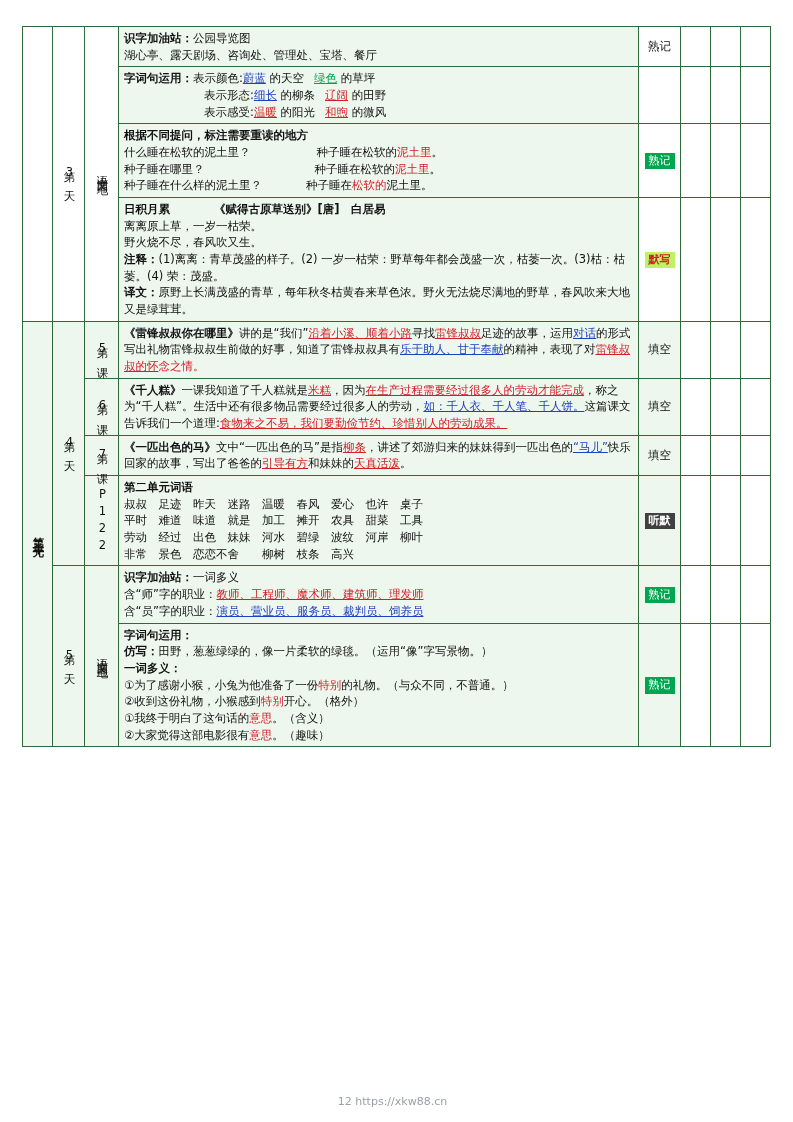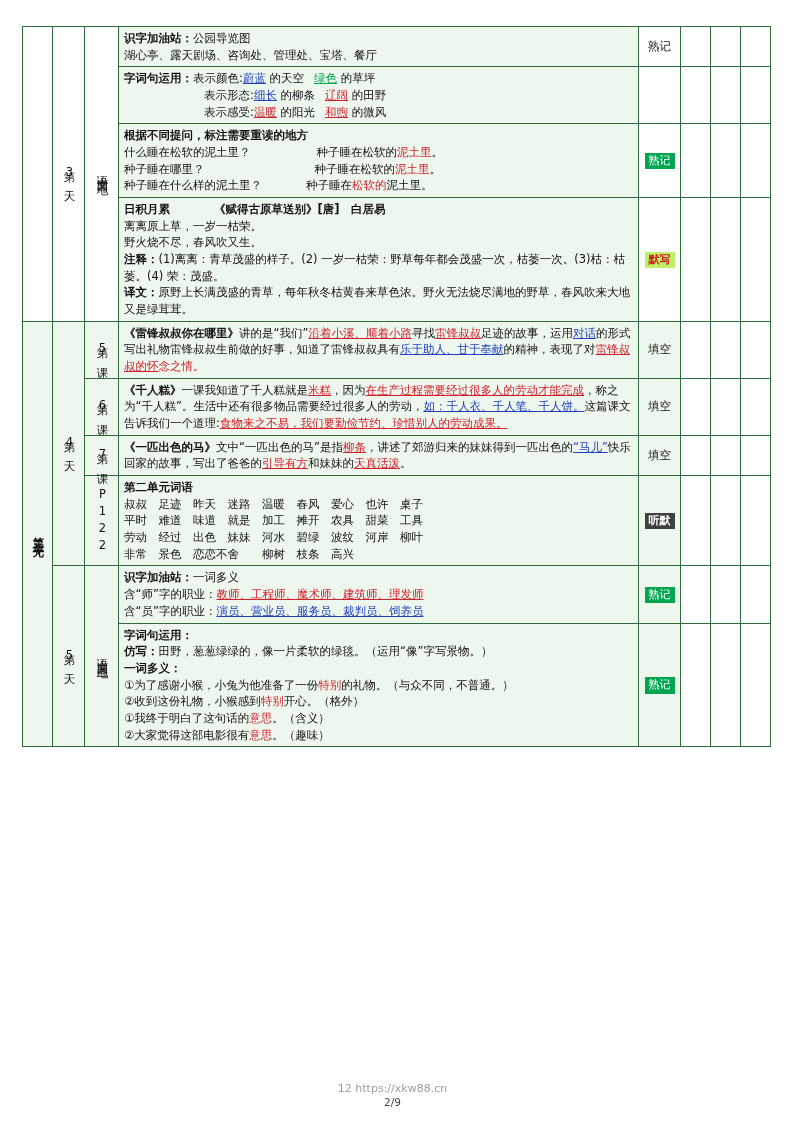--- a/index.html
+++ b/index.html
@@ -193,15 +193,14 @@
     <td class="c-mark"><span class="badge green">熟记</span></td>
     <td class="plain"></td>
     <td class="plain"></td>
     <td class="plain"></td>
   </tr>
 </tbody>
     </table>
 
 <div class="footer">
   <span class="wm">12 https://xkw88.cn</span>
-  <span class="pg">2/9</span>
 </div>
 </div>
 
 </body></html>

